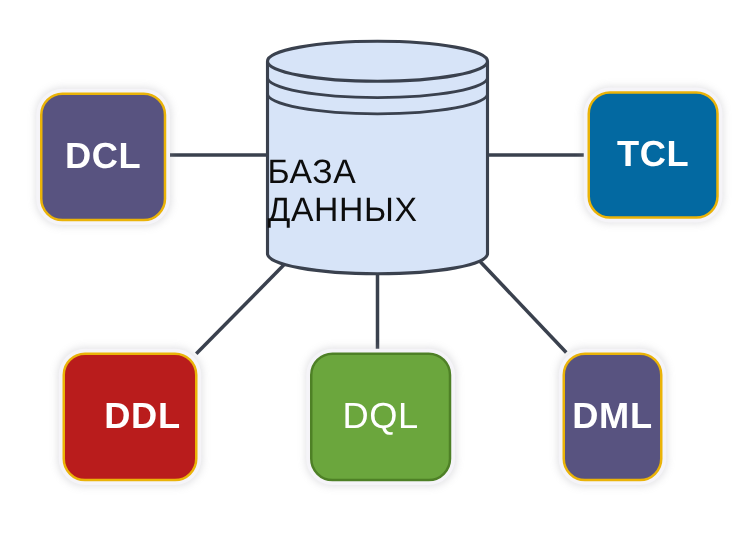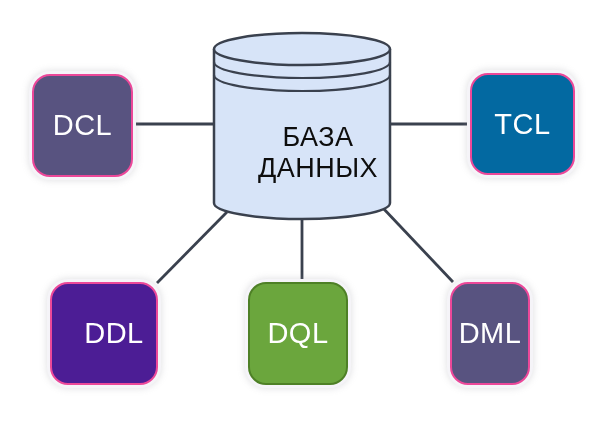--- a/index.html
+++ b/index.html
@@ -14,44 +14,44 @@
   svg.layer{position:absolute;left:0;top:0;}
   
   .conn-casing{stroke:#ffffff;stroke-width:7;fill:none;stroke-linecap:round;}
   .conn-core{stroke:#3a414e;stroke-width:2.8;fill:none;stroke-linecap:butt;}
   
   .cyl-stroke{fill:none;stroke:#3a414e;stroke-width:2.5;}
   .cyl-arc{fill:none;stroke:#3a414e;stroke-width:2.2;}
   
   .db-label{
     position:absolute;left:214px;top:121px;width:176px;height:64px;
-    display:flex;flex-direction:column;align-items:center;justify-content:center;
+    display:flex;flex-direction:column;align-items:flex-start;justify-content:center;
     color:#0d0d0d;font-size:27px;line-height:31px;letter-spacing:0.5px;
     text-align:center;
-    padding-left:16px;
   }
   
   .node{
     position:absolute;box-sizing:border-box;
     display:flex;align-items:center;justify-content:center;
     color:#ffffff;font-size:29px;letter-spacing:0.5px;
     border-radius:18px;
   }
   .node-purple{
-    border:2px solid #ec4899;
+    border:2px solid #eab308;
     box-shadow:0 0 0 3px #f5f4f8, 0 0 6px 4px rgba(150,150,160,0.25);
+    font-weight:bold;
   }
   .node-green{
     border:2px solid #4e8026;
     box-shadow:0 0 0 3px #f5f4f8, 0 0 6px 4px rgba(150,150,160,0.25);
   }
   .node-dcl{left:32px;top:74px;width:101px;height:103px;}
   .node-tcl{left:470px;top:73px;width:105px;height:102px;}
   .node-ddl{left:50px;top:282px;width:108px;height:103px;}
-  .node-dql{left:248px;top:282px;width:100px;height:103px;}
+  .node-dql{left:248px;top:282px;width:113px;height:103px;}
   .node-dml{left:450px;top:282px;width:80px;height:103px;}
 </style>
 </head>
 <body>
 
 <div class="canvas">
 
   <svg class="layer" width="600" height="428" viewBox="0 0 600 428">
 
     <g>
@@ -83,21 +83,21 @@
   </div>
 
   <div class="node node-purple node-dcl" style="background-color: rgb(88, 83, 128);">
     <span>DCL</span>
   </div>
 
   <div class="node node-purple node-tcl" style="background-color: #0369a1;">
     <span>TCL</span>
   </div>
 
-  <div class="node node-purple node-ddl" style="background-color: #4c1d95; padding-left: 20px;">
+  <div class="node node-purple node-ddl" style="background-color: #b91c1c; padding-left: 20px;">
     <span>DDL</span>
   </div>
 
   <div class="node node-green node-dql" style="background-color: rgb(107, 166, 61);">
     <span>DQL</span>
   </div>
 
   <div class="node node-purple node-dml" style="background-color: rgb(88, 83, 128);">
     <span>DML</span>
   </div>

